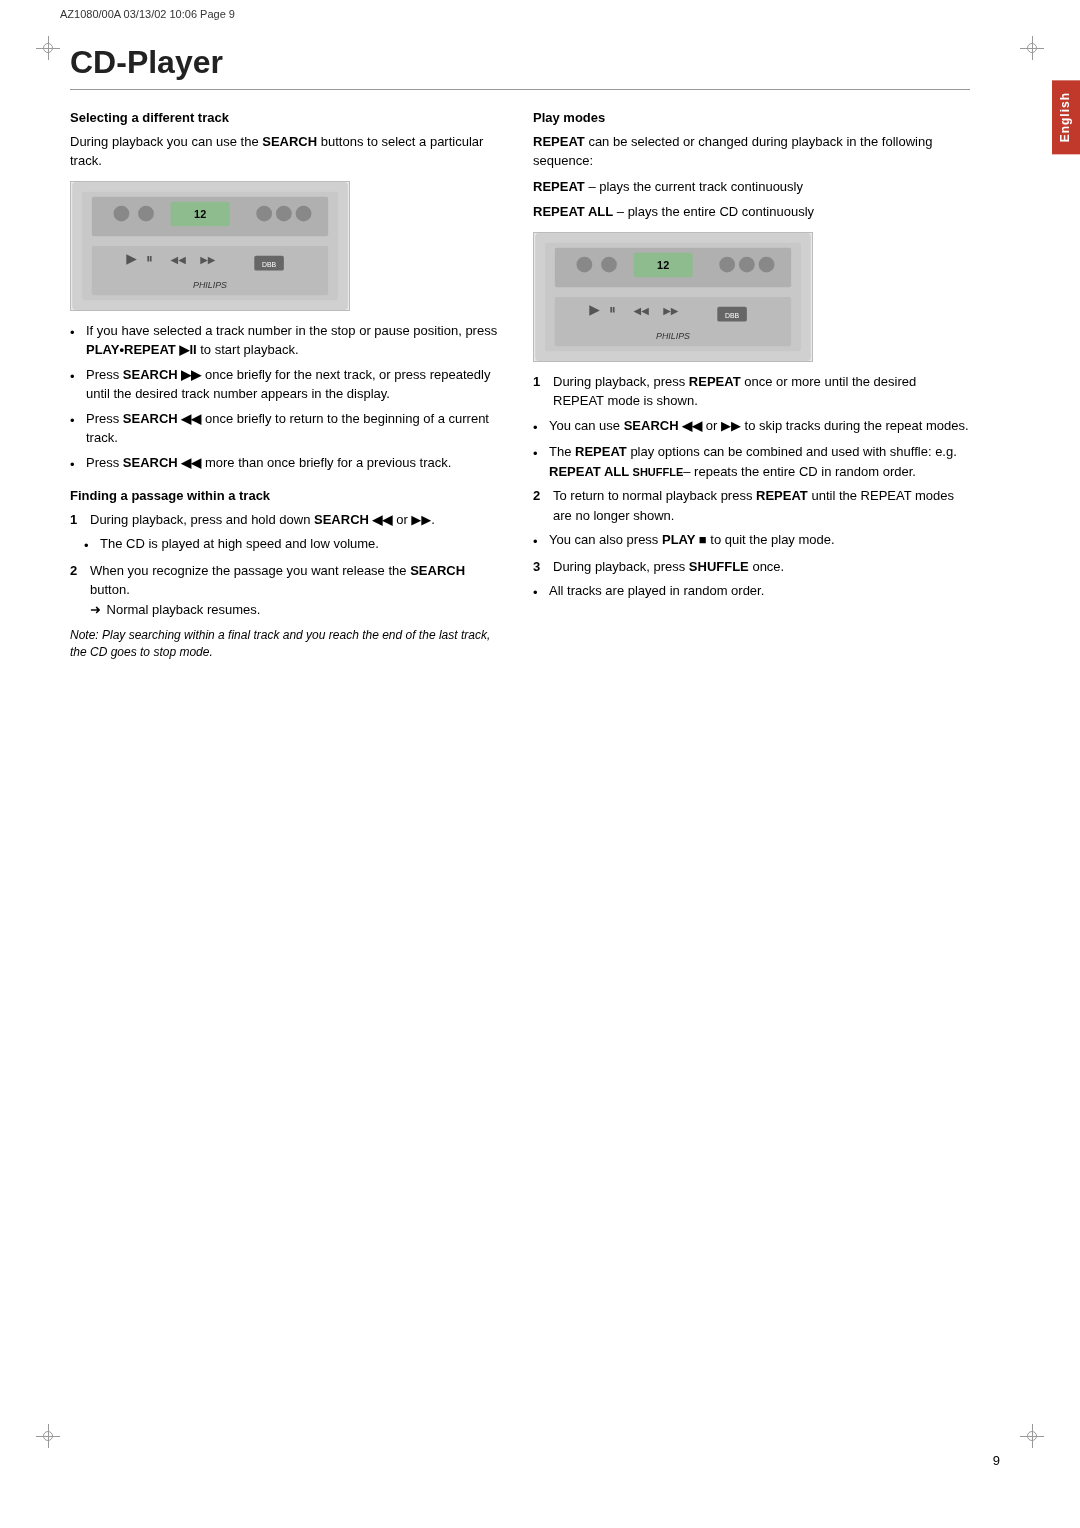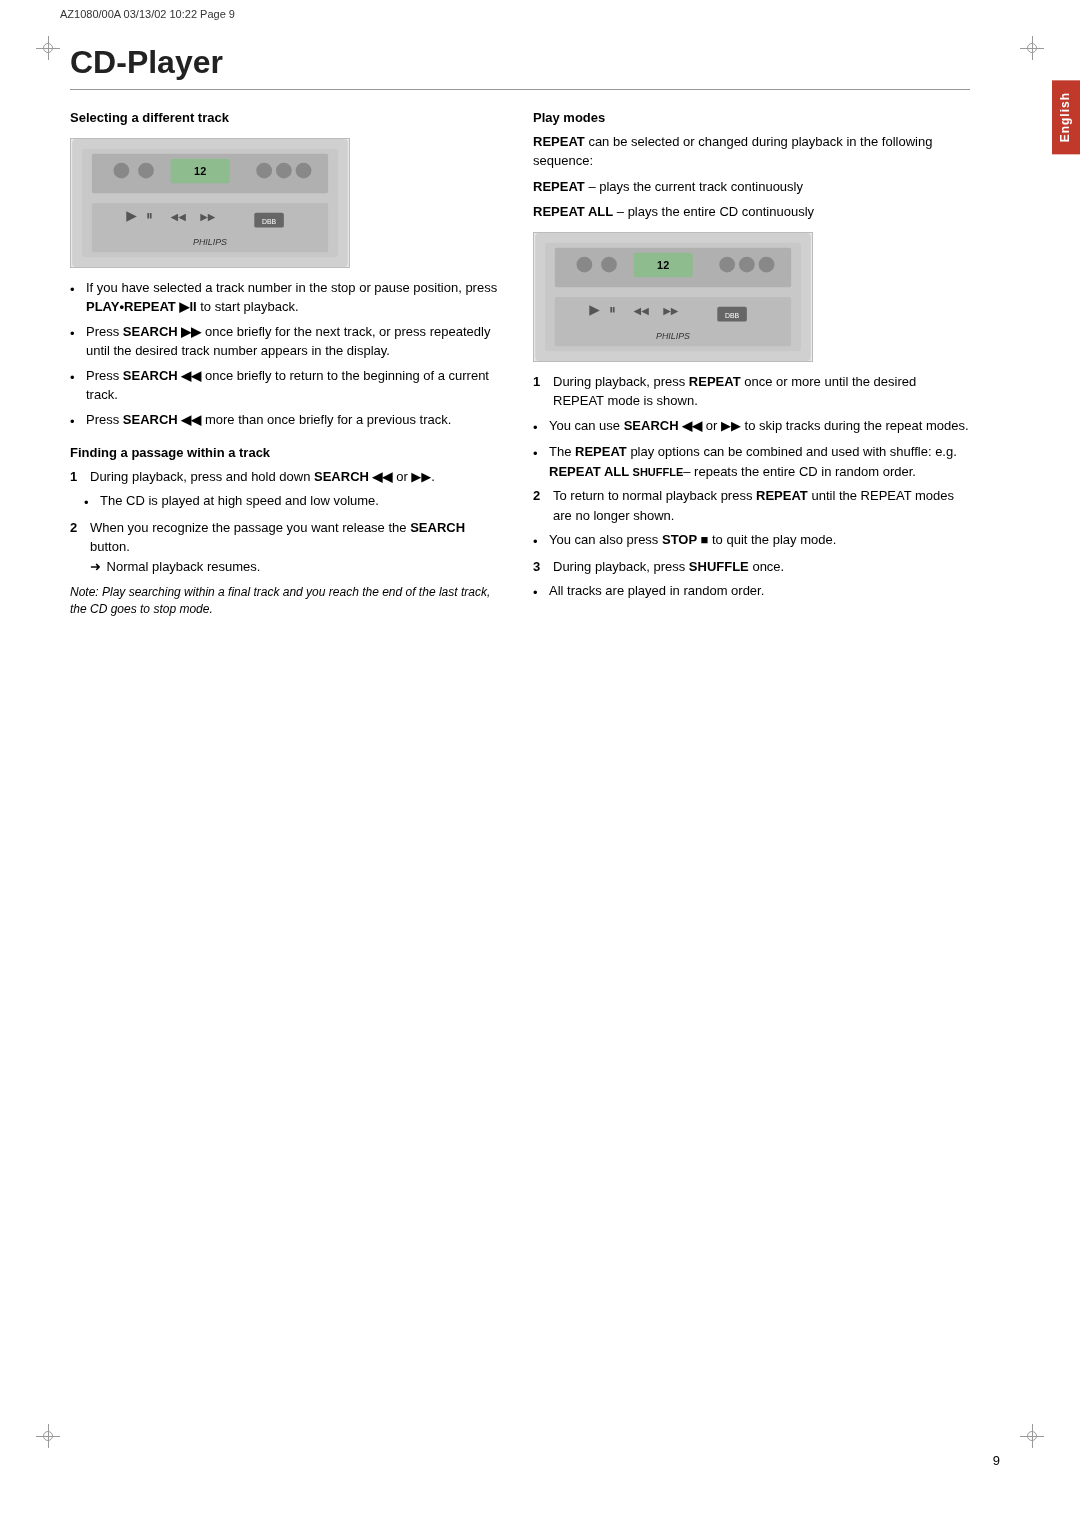--- a/index.html
+++ b/index.html
@@ -188,21 +188,21 @@
     .indent-block {
       margin-left: 14px;
     }
   </style>
 </head>
 <body>
 
 <div class="page-container">
 
   <div class="header-bar">
-    <span>AZ1080/00A   03/13/02  10:22   Page  9</span>
+    <span>AZ1080/00A   03/13/02  10:06   Page  9</span>
   </div>
 
   <div class="crosshair" style="position:absolute; left:36px; top:36px;">
     <div class="crosshair-circle"></div>
   </div>
 
   <div class="crosshair" style="position:absolute; right:36px; top:36px;">
     <div class="crosshair-circle"></div>
   </div>
 
@@ -210,20 +210,25 @@
 
   <div class="content-area">
 
     <div class="page-title">CD-Player</div>
 
     <div class="two-col">
 
       <div class="left-col">
 
         <h3 class="section-title">Selecting a different track</h3>
+        <p>
+          <span>During playback you can use the</span>
+          <span class="bold">SEARCH</span>
+          <span>buttons to select a particular track.</span>
+        </p>
 
         <div class="cd-image">
           <svg viewBox="0 0 280 130" xmlns="http://www.w3.org/2000/svg">
             <rect width="280" height="130" fill="#d0d0d0" rx="4"></rect>
             <rect x="10" y="10" width="260" height="110" fill="#c8c8c8" rx="3"></rect>
 
             <rect x="20" y="15" width="240" height="40" fill="#b0b0b0" rx="2"></rect>
 
             <rect x="100" y="20" width="60" height="25" fill="#8fbc8f" rx="2"></rect>
             <text x="130" y="37" text-anchor="middle" font-size="11" font-weight="bold" fill="#000">12</text>
@@ -370,21 +375,21 @@
         <div style="display:flex; gap:6px; margin-bottom:5px;">
           <span class="bold step-num">2</span>
           <span>
             To return to normal playback press <span class="bold">REPEAT</span> until the REPEAT modes are no longer shown.
           </span>
         </div>
 
         <div class="bullet-item">
           <span class="bullet-dot">•</span>
           <span>
-            You can also press <span class="bold">STOP ■</span> to quit the play mode.
+            You can also press <span class="bold">PLAY ■</span> to quit the play mode.
           </span>
         </div>
 
         <div style="display:flex; gap:6px; margin-bottom:5px;">
           <span class="bold step-num">3</span>
           <span>
             During playback, press <span class="bold">SHUFFLE</span> once.
           </span>
         </div>
 

